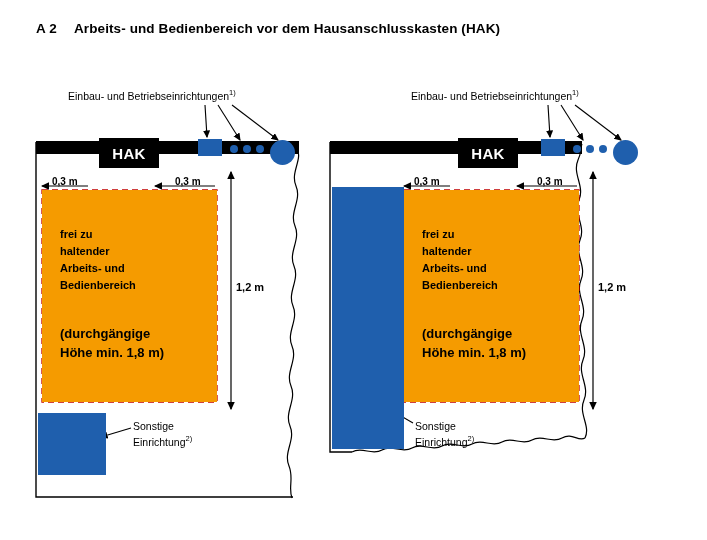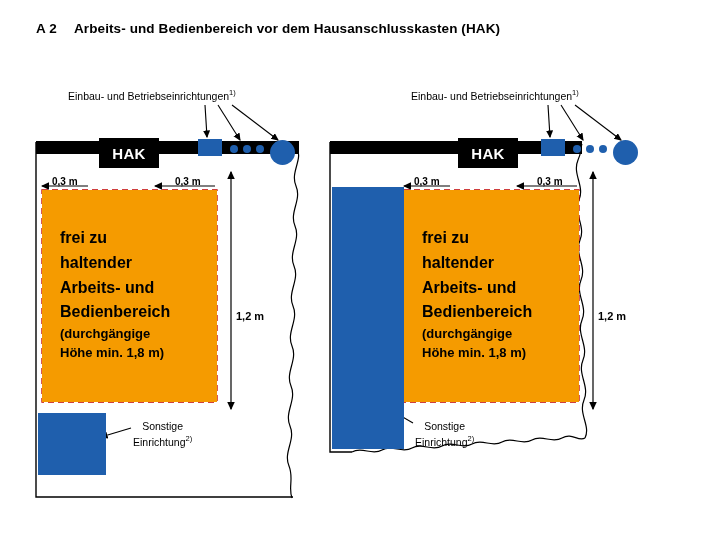--- a/index.html
+++ b/index.html
@@ -31,28 +31,28 @@
   .orange{
     position:absolute;background:#F59B00;
   }
   
 
   
   .blue-rect{position:absolute;background:#1F5FAD;}
   .blue-circle{position:absolute;background:#1F5FAD;border-radius:50%;}
   .blue-dot{position:absolute;background:#1F5FAD;border-radius:50%;}
   .free-text{
-    position:absolute;font-size:16px;font-weight:bold;line-height:1.55;color:#000;
+    position:absolute;font-size:11px;font-weight:bold;line-height:1.55;color:#000;
   }
   .sub-text{
     position:absolute;font-size:13px;font-weight:bold;line-height:1.45;color:#000;
   }
-  .dim{position:absolute;font-size:11px;font-weight:bold;margin-top:29px;}
+  .dim{position:absolute;font-size:11px;font-weight:bold;}
   .dim-small{position:absolute;font-size:10px;font-weight:bold;}
-  .cap{position:absolute;font-size:10.5px;line-height:1.3;text-align:center;}
+  .cap{position:absolute;font-size:10.5px;line-height:1.3;}
   .cap-sup{font-size:7.5px;vertical-align:super;}
 
   svg{position:absolute;left:0;top:0;overflow:visible;}
   .sv{position:absolute;left:0;top:0;width:707px;height:540px;pointer-events:none;}
 </style>
 </head>
 <body>
 
 <div class="root">
 

